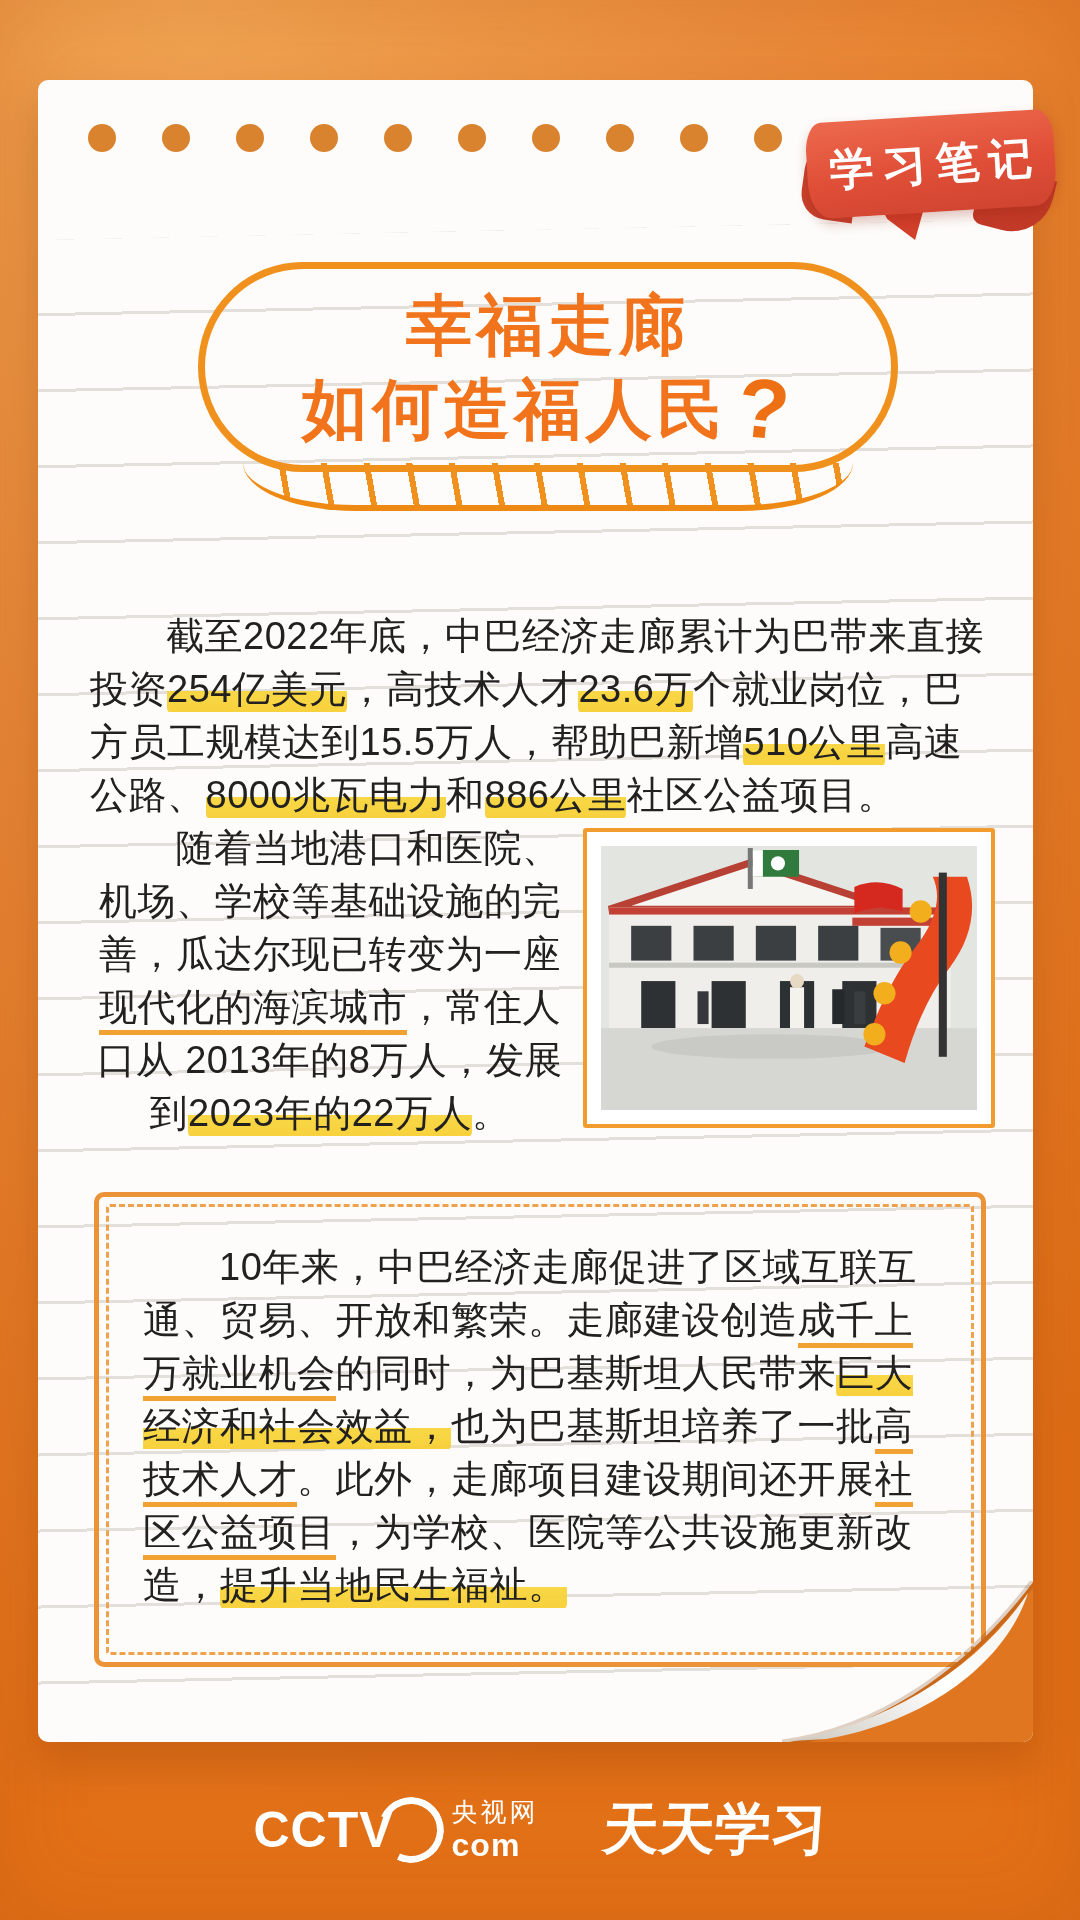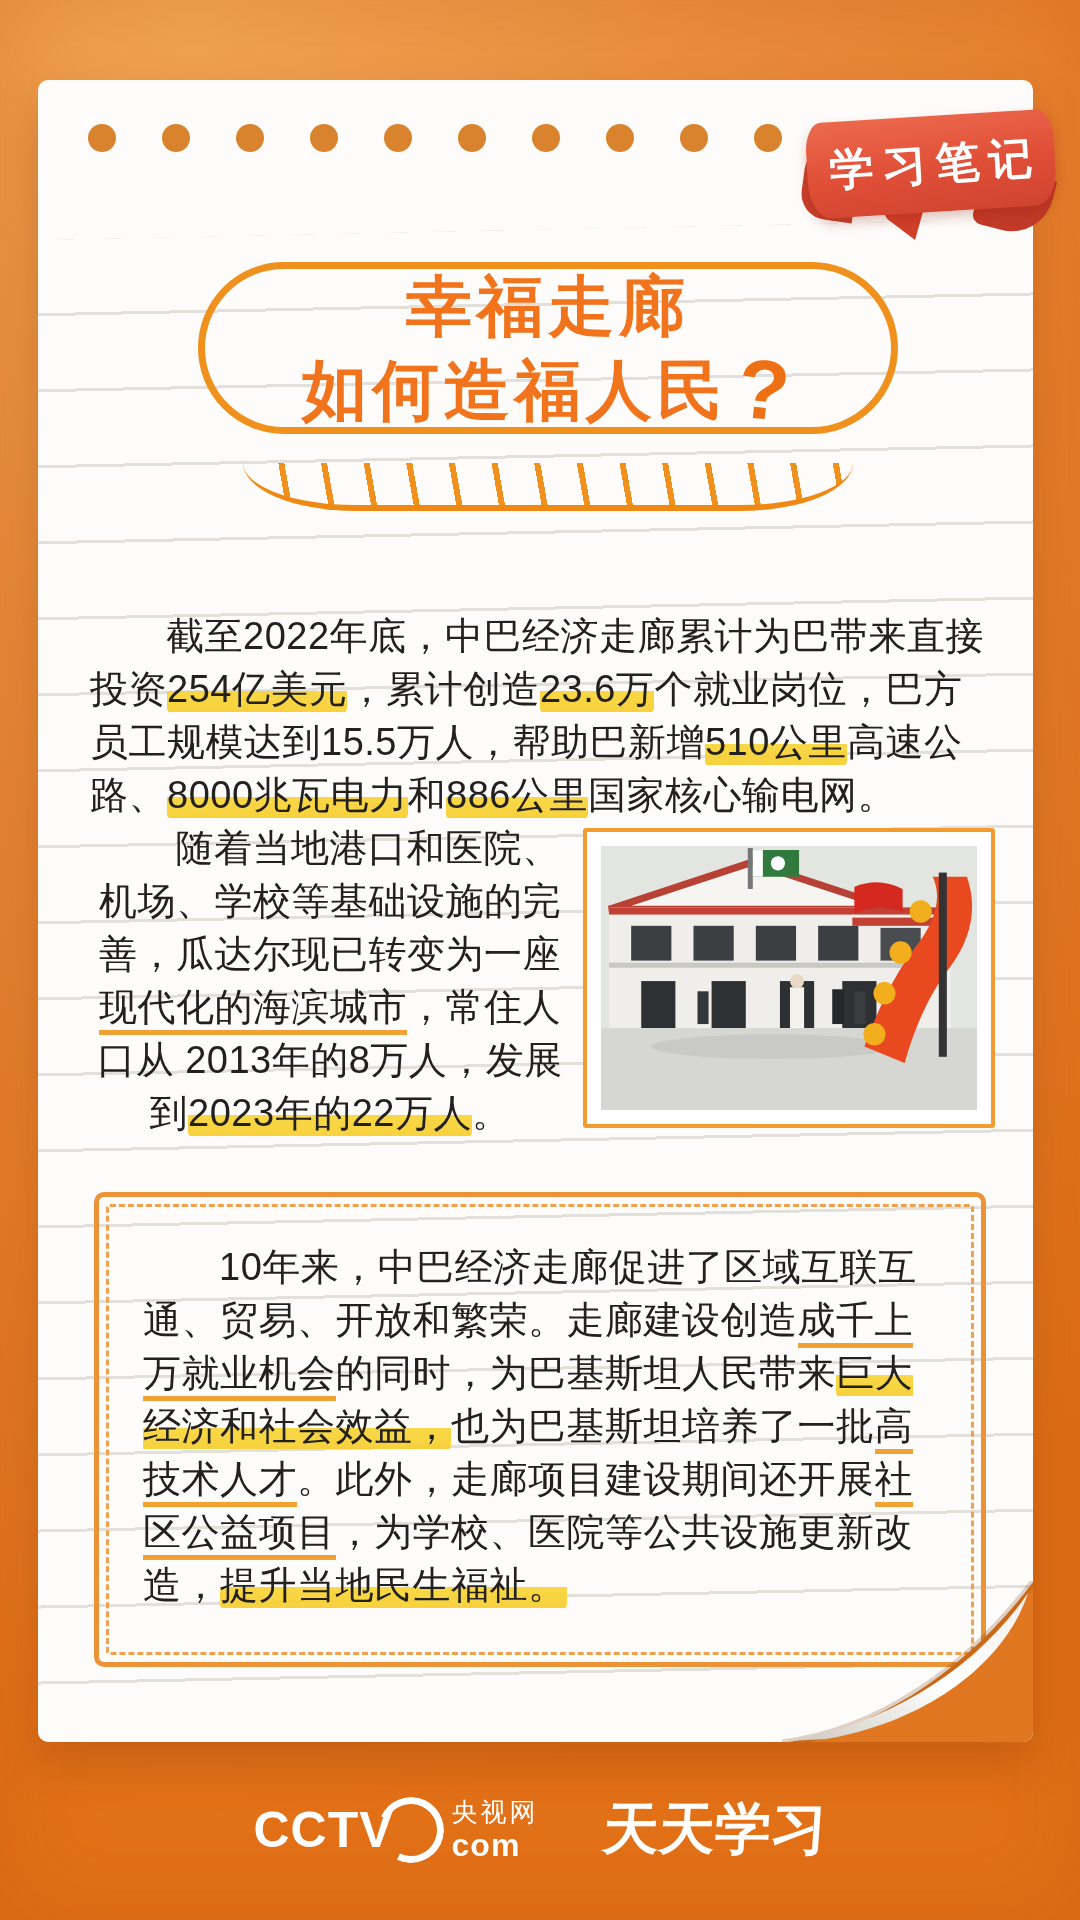--- a/index.html
+++ b/index.html
@@ -22,21 +22,21 @@
   .ribbon .tail-mid{position:absolute;left:64px;bottom:2px;width:58px;height:50px;background:#d23f2b;clip-path:polygon(0 0,100% 0,76% 100%,28% 58%);}
   .ribbon .fold-right{position:absolute;right:4px;bottom:10px;width:74px;height:60px;background:#c23a27;border-radius:0 0 42px 10px;transform:rotate(14deg);}
   .ribbon-band{position:absolute;left:0;right:0;top:14px;height:96px;
     background:linear-gradient(175deg,#ec6a4e 0%,#e04e37 55%,#cf4430 100%);
     border-radius:16px 16px 22px 22px / 30px 30px 36px 36px;
     transform:rotate(-3.5deg);display:flex;align-items:center;justify-content:center;
     box-shadow:0 6px 12px rgba(140,30,10,.25);}
   .ribbon-band span{color:#fff;font-size:44px;font-weight:700;letter-spacing:9px;text-indent:9px;
     font-family:"DejaVu Serif",serif;}
   
-  .bubble{position:absolute;left:160px;top:182px;width:700px;height:172px;box-sizing:border-box;
+  .bubble{position:absolute;left:160px;top:182px;width:700px;height:210px;box-sizing:border-box;
     border:7px solid #f0911d;border-radius:115px;z-index:5;
     display:flex;flex-direction:column;align-items:center;justify-content:center;background:transparent;}
   .bubble .t1,.bubble .t2{color:#f1731c;font-weight:800;font-size:66px;line-height:84px;letter-spacing:5px;white-space:nowrap;}
   .bubble .qmark{display:inline-block;font-size:84px;font-weight:900;color:#ee7014;transform:rotate(6deg);margin-left:10px;vertical-align:-6px;}
   .bubble-hatch{position:absolute;left:205px;top:383px;width:610px;height:48px;z-index:4;box-sizing:border-box;
     background:repeating-linear-gradient(80deg,#f0911d 0 6px,transparent 6px 42px);
     border-bottom:6px solid #ee8a13;border-radius:0 0 150px 150px / 0 0 64px 64px;}
   
   .bodytext{font-size:38px;line-height:53px;color:#222120;letter-spacing:.5px;}
   .indent{text-indent:2em;}
@@ -84,21 +84,21 @@
           <i></i>
           <i></i>
       </div>
 
       <div class="bubble">
         <div class="t1">幸福走廊</div>
         <div class="t2"><span>如何造福人民</span><span class="qmark">?</span></div>
       </div>
       <div class="bubble-hatch"></div>
 
-      <p class="bodytext indent para1"><span>截至2022年底，中巴经济走廊累计为巴带来直接投资</span><span class="seg-hl">254亿美元</span><span>，累计创造</span><span class="seg-hl">23.6万</span><span>个就业岗位，巴方员工规模达到15.5万人，帮助巴新增</span><span class="seg-hl">510公里</span><span>高速公路、</span><span class="seg-hl">8000兆瓦电力</span><span>和</span><span class="seg-hl">886公里</span><span>国家核心输电网。</span></p>
+      <p class="bodytext indent para1"><span>截至2022年底，中巴经济走廊累计为巴带来直接投资</span><span class="seg-hl">254亿美元</span><span>，高技术人才</span><span class="seg-hl">23.6万</span><span>个就业岗位，巴方员工规模达到15.5万人，帮助巴新增</span><span class="seg-hl">510公里</span><span>高速公路、</span><span class="seg-hl">8000兆瓦电力</span><span>和</span><span class="seg-hl">886公里</span><span>社区公益项目。</span></p>
 
       <div class="bodytext indent para2">
         <div class="photo-frame">
           <svg viewBox="0 0 374 258" preserveAspectRatio="none">
             <rect x="0" y="0" width="374" height="258" fill="#e3e5e1"></rect>
             <polygon points="8,62 150,16 292,62" fill="#f6f5f1" stroke="#b84136" stroke-width="7"></polygon>
             <rect x="8" y="60" width="340" height="120" fill="#efeeea"></rect>
             <rect x="8" y="60" width="340" height="7" fill="#c24034"></rect>
             <rect x="250" y="70" width="98" height="8" fill="#c24034"></rect>
             <rect x="30" y="78" width="40" height="34" fill="#3c3f42"></rect>

